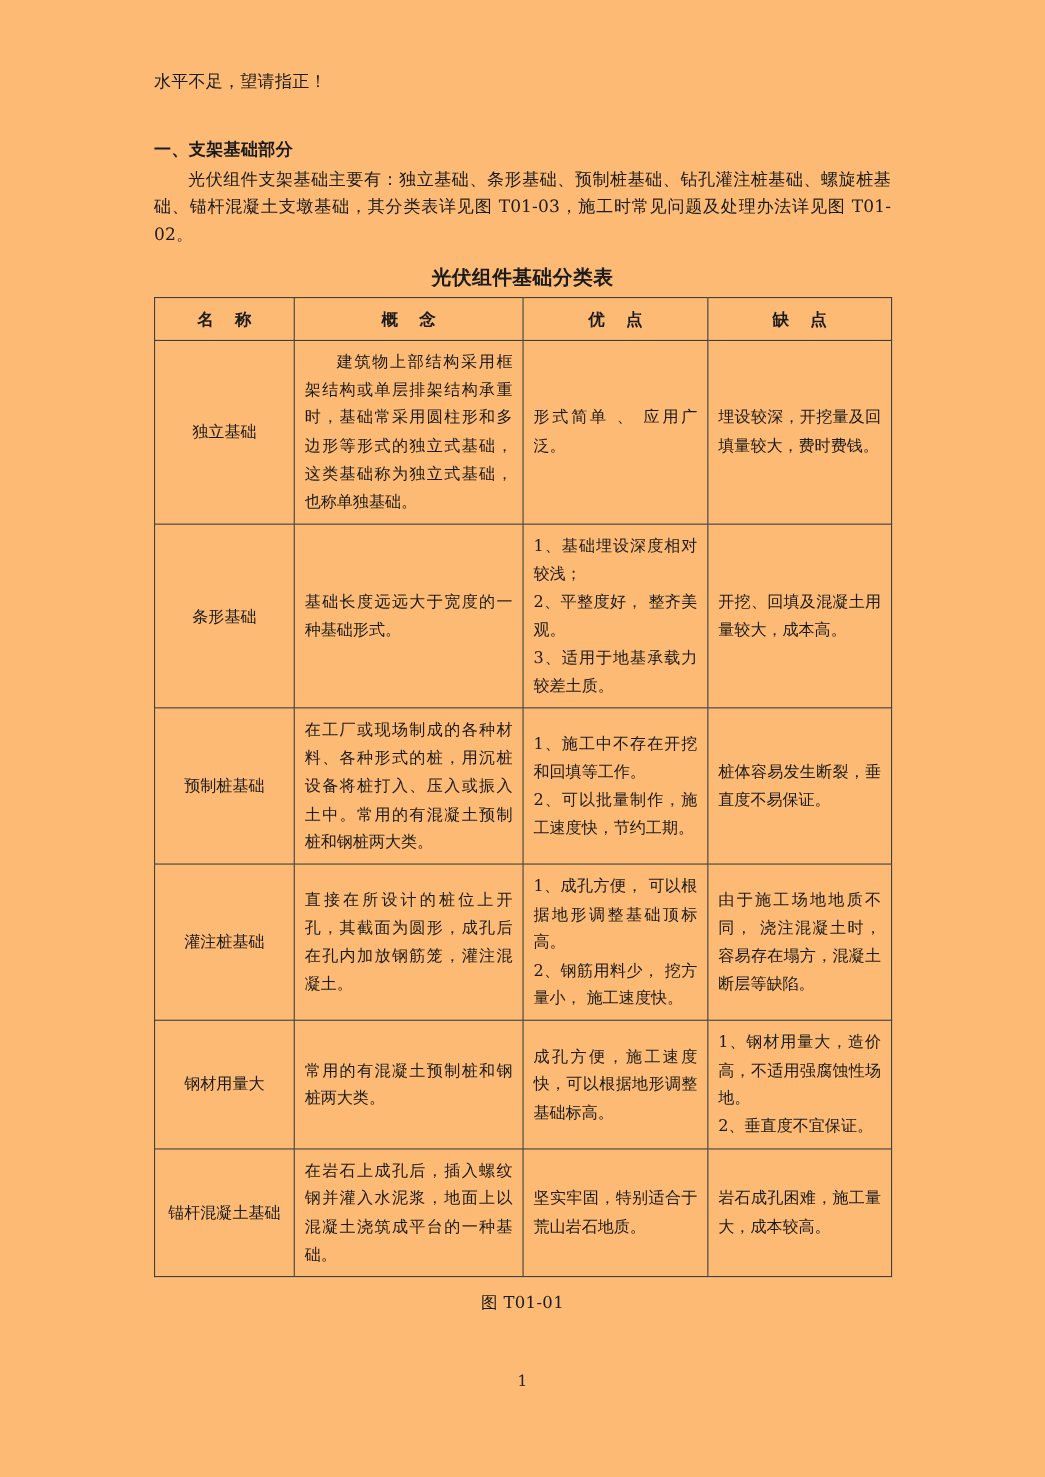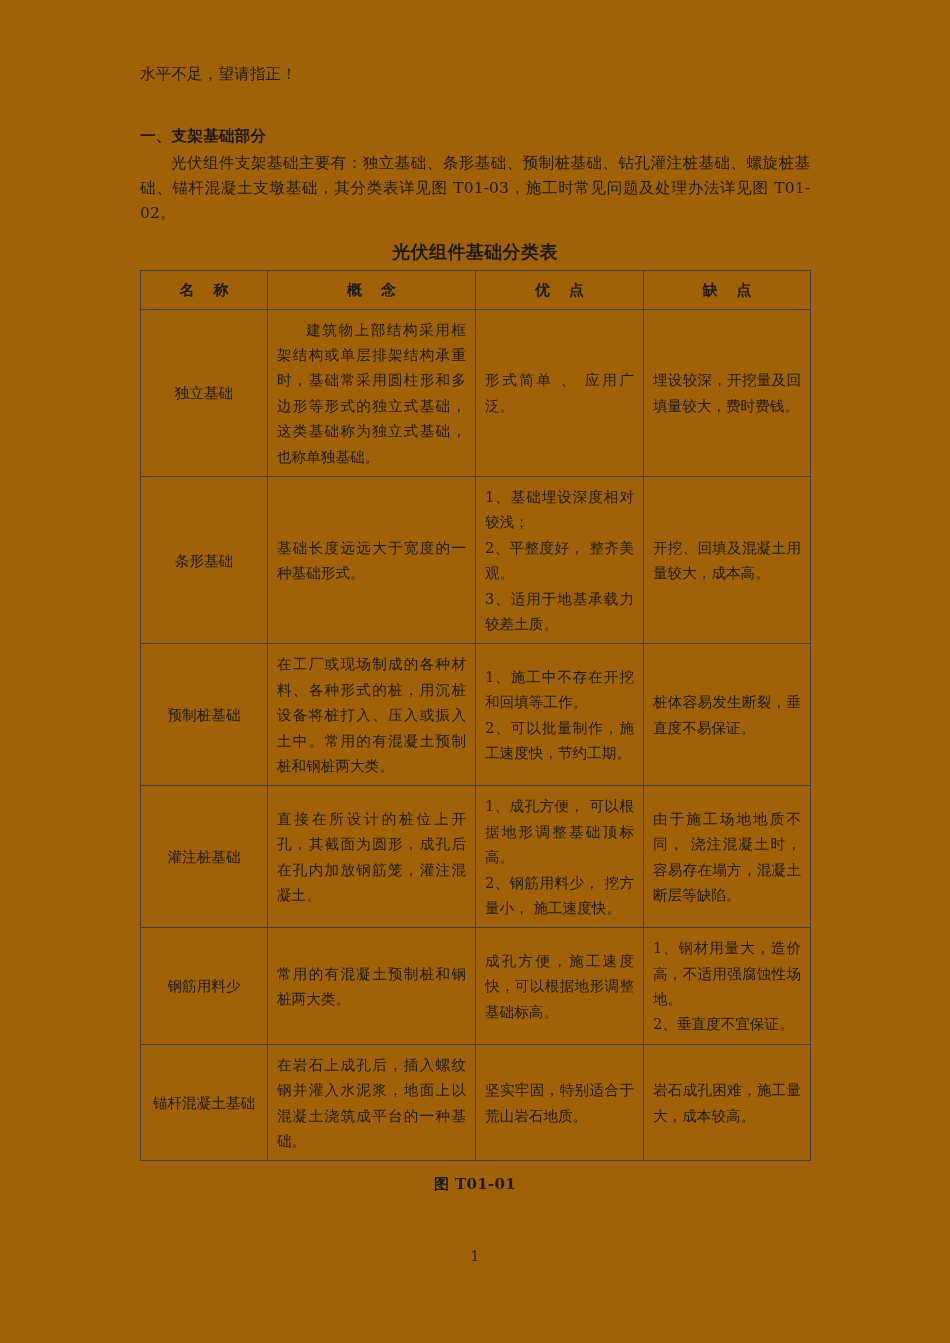--- a/index.html
+++ b/index.html
@@ -14,21 +14,21 @@
     position: relative;
     font-family: "DejaVu Serif", "Liberation Serif", serif;
     color: #1a1a1a;
     overflow: hidden;
   }
   .page {
     position: absolute;
     left: 0; top: 0;
     width: 950px;
     height: 1343px;
-    background: #a16207;
+    background: #fdba74;
   }
   .content {
     position: absolute;
     left: 140px;
     top: 62px;
     width: 670px;
   }
   .intro-line {
     font-size: 15.5px;
     line-height: 1.55;
@@ -97,21 +97,20 @@
     margin: 0;
   }
   td.cell-text p.indent {
     text-indent: 2em;
   }
   .fig-caption {
     text-align: center;
     font-size: 15px;
     margin-top: 14px;
     letter-spacing: 0.3px;
-    font-weight: bold;
   }
   .page-number {
     position: absolute;
     left: 0;
     top: 1248px;
     width: 950px;
     text-align: center;
     font-size: 14px;
     color: #222;
   }
@@ -193,21 +192,21 @@
             </td>
             <td class="cell-text">
               <p>1、成孔方便， 可以根据地形调整基础顶标高。</p>
               <p>2、钢筋用料少， 挖方量小， 施工速度快。</p>
             </td>
             <td class="cell-text">
               <p>由于施工场地地质不同， 浇注混凝土时，容易存在塌方，混凝土断层等缺陷。</p>
             </td>
           </tr>
           <tr>
-            <td class="cell-name">钢筋用料少</td>
+            <td class="cell-name">钢材用量大</td>
             <td class="cell-text">
               <p>常用的有混凝土预制桩和钢桩两大类。</p>
             </td>
             <td class="cell-text">
               <p>成孔方便，施工速度快，可以根据地形调整基础标高。</p>
             </td>
             <td class="cell-text">
               <p>1、钢材用量大，造价高，不适用强腐蚀性场地。</p>
               <p>2、垂直度不宜保证。</p>
             </td>

